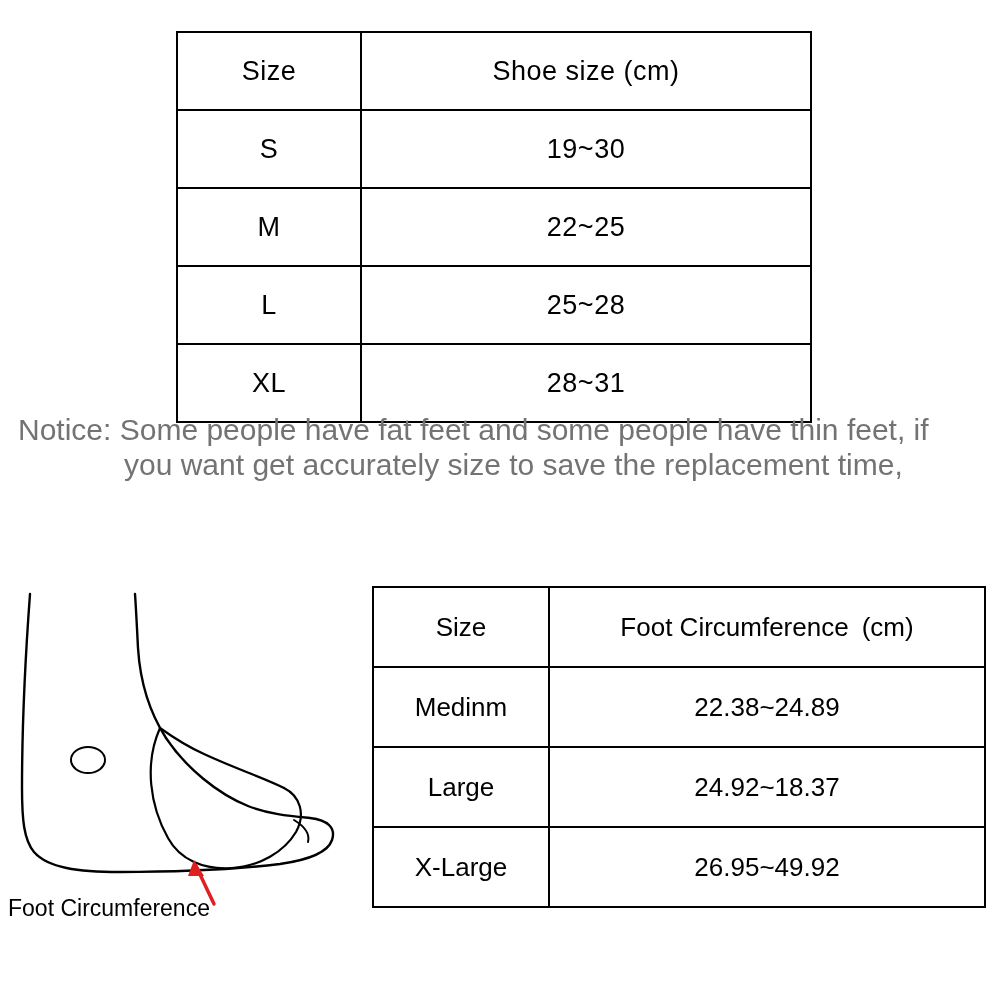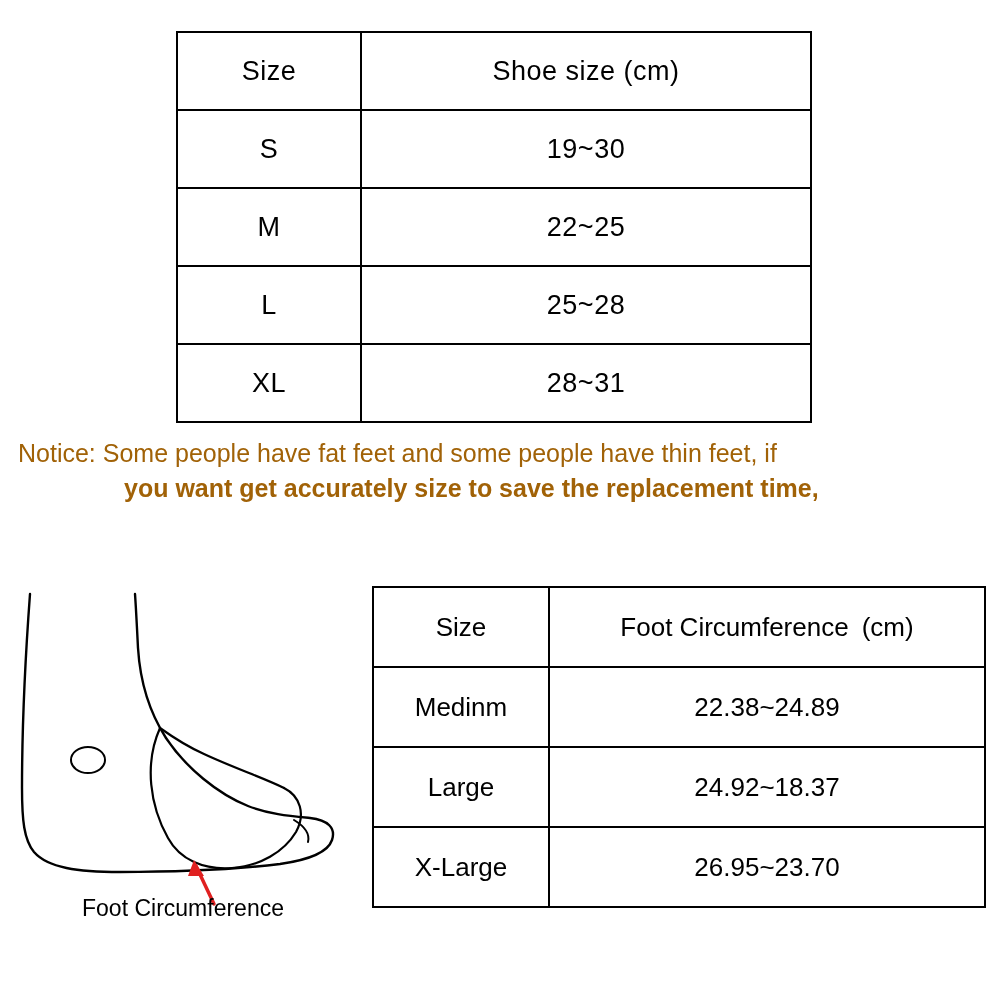--- a/index.html
+++ b/index.html
@@ -34,48 +34,46 @@
     font-weight: 400;
     letter-spacing: 0.5px;
   }
   .table-top td.col-size { width: 180px; }
   .table-top tr:first-child td { font-size: 27px; }
 
   
   .notice {
     position: absolute;
     left: 18px;
-    top: 436px;
+    top: 412px;
     width: 965px;
-    color: #a16207;
-    font-size: 25px;
+    color: #737373;
+    font-size: 30px;
     line-height: 35px;
   }
   .notice .notice-line {
     white-space: nowrap;
   }
   .notice .indent {
     padding-left: 106px;
-    font-weight: bold;
   }
 
   
   .foot-wrap {
     position: absolute;
     left: 8px;
     top: 588px;
     width: 350px;
     height: 350px;
   }
   .foot-caption {
     position: absolute;
     left: 8px;
     top: 895px;
     width: 350px;
-    text-align: center;
     font-size: 23px;
     color: #000000;
   }
 
   
   .table-bottom {
     position: absolute;
     left: 372px;
     top: 586px;
     width: 614px;
@@ -158,16 +156,16 @@
     <tr>
       <td class="col-size">Medinm</td>
       <td>22.38~24.89</td>
     </tr>
     <tr>
       <td class="col-size">Large</td>
       <td>24.92~18.37</td>
     </tr>
     <tr>
       <td class="col-size">X-Large</td>
-      <td>26.95~23.70</td>
+      <td>26.95~49.92</td>
     </tr>
   </tbody>
 </table>
 
 </body></html>

